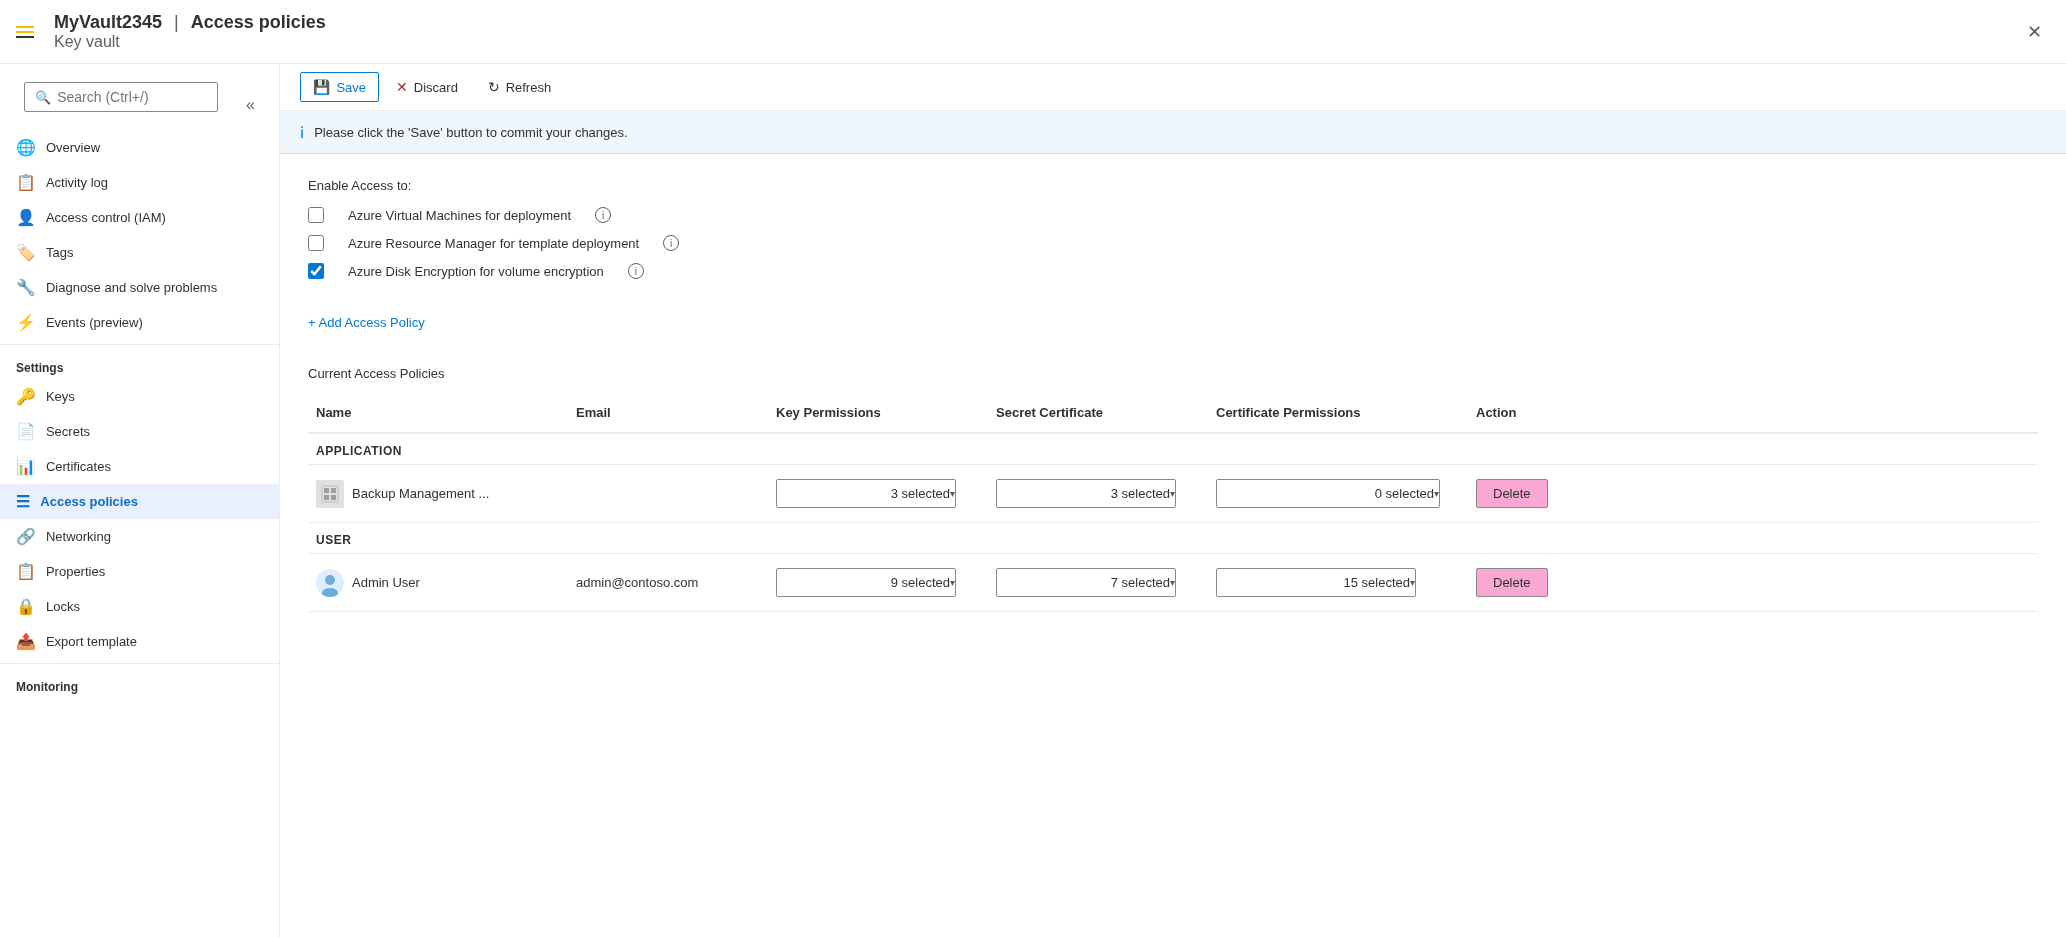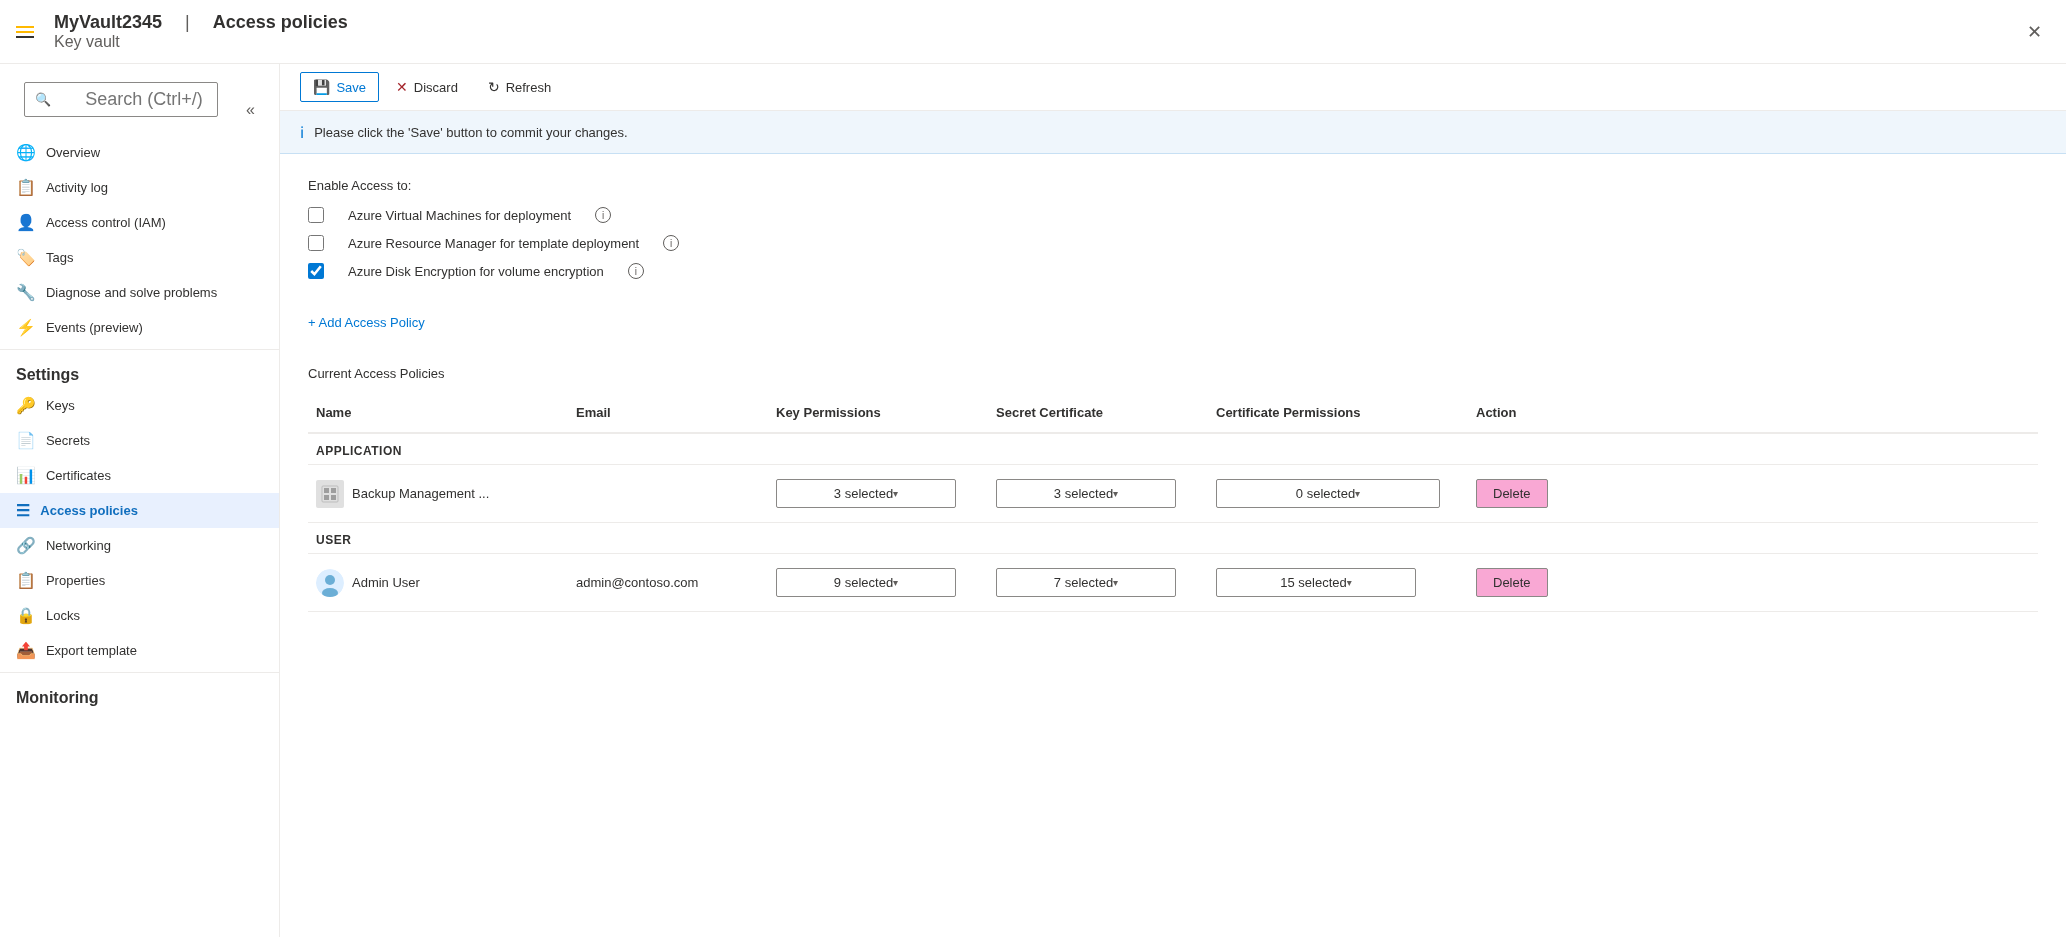--- a/index.html
+++ b/index.html
@@ -17,26 +17,26 @@
     .title-sep { color: #605e5c; font-size: 18px; font-weight: 300; margin: 0 8px; }
     .title-page { font-size: 18px; font-weight: 600; color: #323130; }
     .subtitle { font-size: 16px; color: #605e5c; }
     .close-btn { cursor: pointer; font-size: 18px; color: #605e5c; background: none; border: none; padding: 4px 8px; }
 
     .main-layout { display: flex; flex: 1; overflow: hidden; }
 
     
     .sidebar { width: 280px; background: #fff; border-right: 1px solid #edebe9; display: flex; flex-direction: column; overflow-y: auto; flex-shrink: 0; }
     .search-box { margin: 10px 12px; padding: 6px 10px; border: 1px solid #8a8886; border-radius: 2px; font-size: 13px; width: calc(100% - 24px); display: flex; align-items: center; gap: 6px; cursor: text; }
-    .search-box input { border: none; outline: none; font-size: 18px; color: #605e5c; width: 100%; margin-left: 28px; }
+    .search-box input { border: none; outline: none; font-size: 14px; color: #605e5c; width: 100%; }
     .collapse-btn { padding: 8px 12px; cursor: pointer; color: #605e5c; font-size: 16px; align-self: flex-end; }
 
     .nav-item { display: flex; align-items: center; gap: 10px; padding: 8px 16px; cursor: pointer; color: #323130; font-size: 13px; white-space: nowrap; }
     .nav-item.active { background: #e8f0fe; color: #106ebe; font-weight: 600; }
-    .nav-section-header { padding: 16px 16px 4px; font-size: 16px; font-weight: 600; color: #323130; border-top: 1px solid #edebe9; margin-top: 4px; }
+    .nav-section-header { padding: 16px 16px 4px; font-size: 12px; font-weight: 600; color: #323130; border-top: 1px solid #edebe9; margin-top: 4px; }
 
     
     .content { flex: 1; overflow-y: auto; display: flex; flex-direction: column; }
 
     
     .toolbar { display: flex; align-items: center; gap: 4px; padding: 8px 20px; border-bottom: 1px solid #edebe9; background: #fff; }
     .toolbar-btn { display: flex; align-items: center; gap: 6px; padding: 6px 12px; border: 1px solid transparent; background: transparent; cursor: pointer; font-size: 13px; color: #323130; border-radius: 2px; }
     .toolbar-btn.primary { border-color: #0078d4; color: #0078d4; }
 
     
@@ -55,21 +55,21 @@
     .section-title { font-size: 13px; color: #323130; margin: 20px 0 12px; }
 
     
     .table-container { width: 100%; }
     .table-header { display: grid; grid-template-columns: 260px 200px 220px 220px 260px 120px; padding: 8px 0; border-bottom: 2px solid #edebe9; }
     .table-header-cell { font-size: 13px; font-weight: 600; color: #323130; padding: 4px 8px; }
     .table-group-header { font-size: 12px; font-weight: 700; color: #323130; padding: 10px 8px 6px; text-transform: uppercase; letter-spacing: 0.5px; border-bottom: 1px solid #edebe9; }
     .table-row { display: grid; grid-template-columns: 260px 200px 220px 220px 260px 120px; padding: 8px 0; border-bottom: 1px solid #edebe9; align-items: center; }
     .table-cell { padding: 6px 8px; font-size: 13px; color: #323130; display: flex; align-items: center; gap: 8px; }
 
-    .dropdown-select { display: flex; align-items: center; justify-content: center; border: 1px solid #8a8886; border-radius: 2px; padding: 6px 0; background: #fff; cursor: pointer; font-size: 13px; width: 100%; }
+    .dropdown-select { display: flex; align-items: center; justify-content: flex-end; border: 1px solid #8a8886; border-radius: 2px; padding: 6px 0; background: #fff; cursor: pointer; font-size: 13px; width: 100%; }
     .chevron { font-size: 10px; color: #605e5c; }
 
     .delete-btn { padding: 6px 16px; border: 1px solid #8a8886; background: #f9a8d4; cursor: pointer; font-size: 13px; color: #323130; border-radius: 2px; }
 
     
     .app-icon { width: 28px; height: 28px; background: #e0e0e0; border-radius: 2px; display: flex; align-items: center; justify-content: center; }
     .user-icon { width: 28px; height: 28px; border-radius: 50%; display: flex; align-items: center; justify-content: center; overflow: hidden; }
 
     
     .sidebar::-webkit-scrollbar { width: 6px; }
@@ -81,21 +81,21 @@
 <div class="app-container">
 
   <div class="title-bar">
     <div class="title-bar-left">
       <div class="hamburger">
         <span></span>
           <span></span>
           <span></span>
       </div>
       <div>
-        <div style="display:flex;align-items:baseline;gap:15px;">
+        <div style="display:flex;align-items:baseline;gap:4px;">
           <span class="title-vault">MyVault2345</span>
           <span class="title-sep">|</span>
           <span class="title-page">Access policies</span>
         </div>
         <div class="subtitle">Key vault</div>
       </div>
     </div>
     <button class="close-btn">✕</button>
   </div>
 

